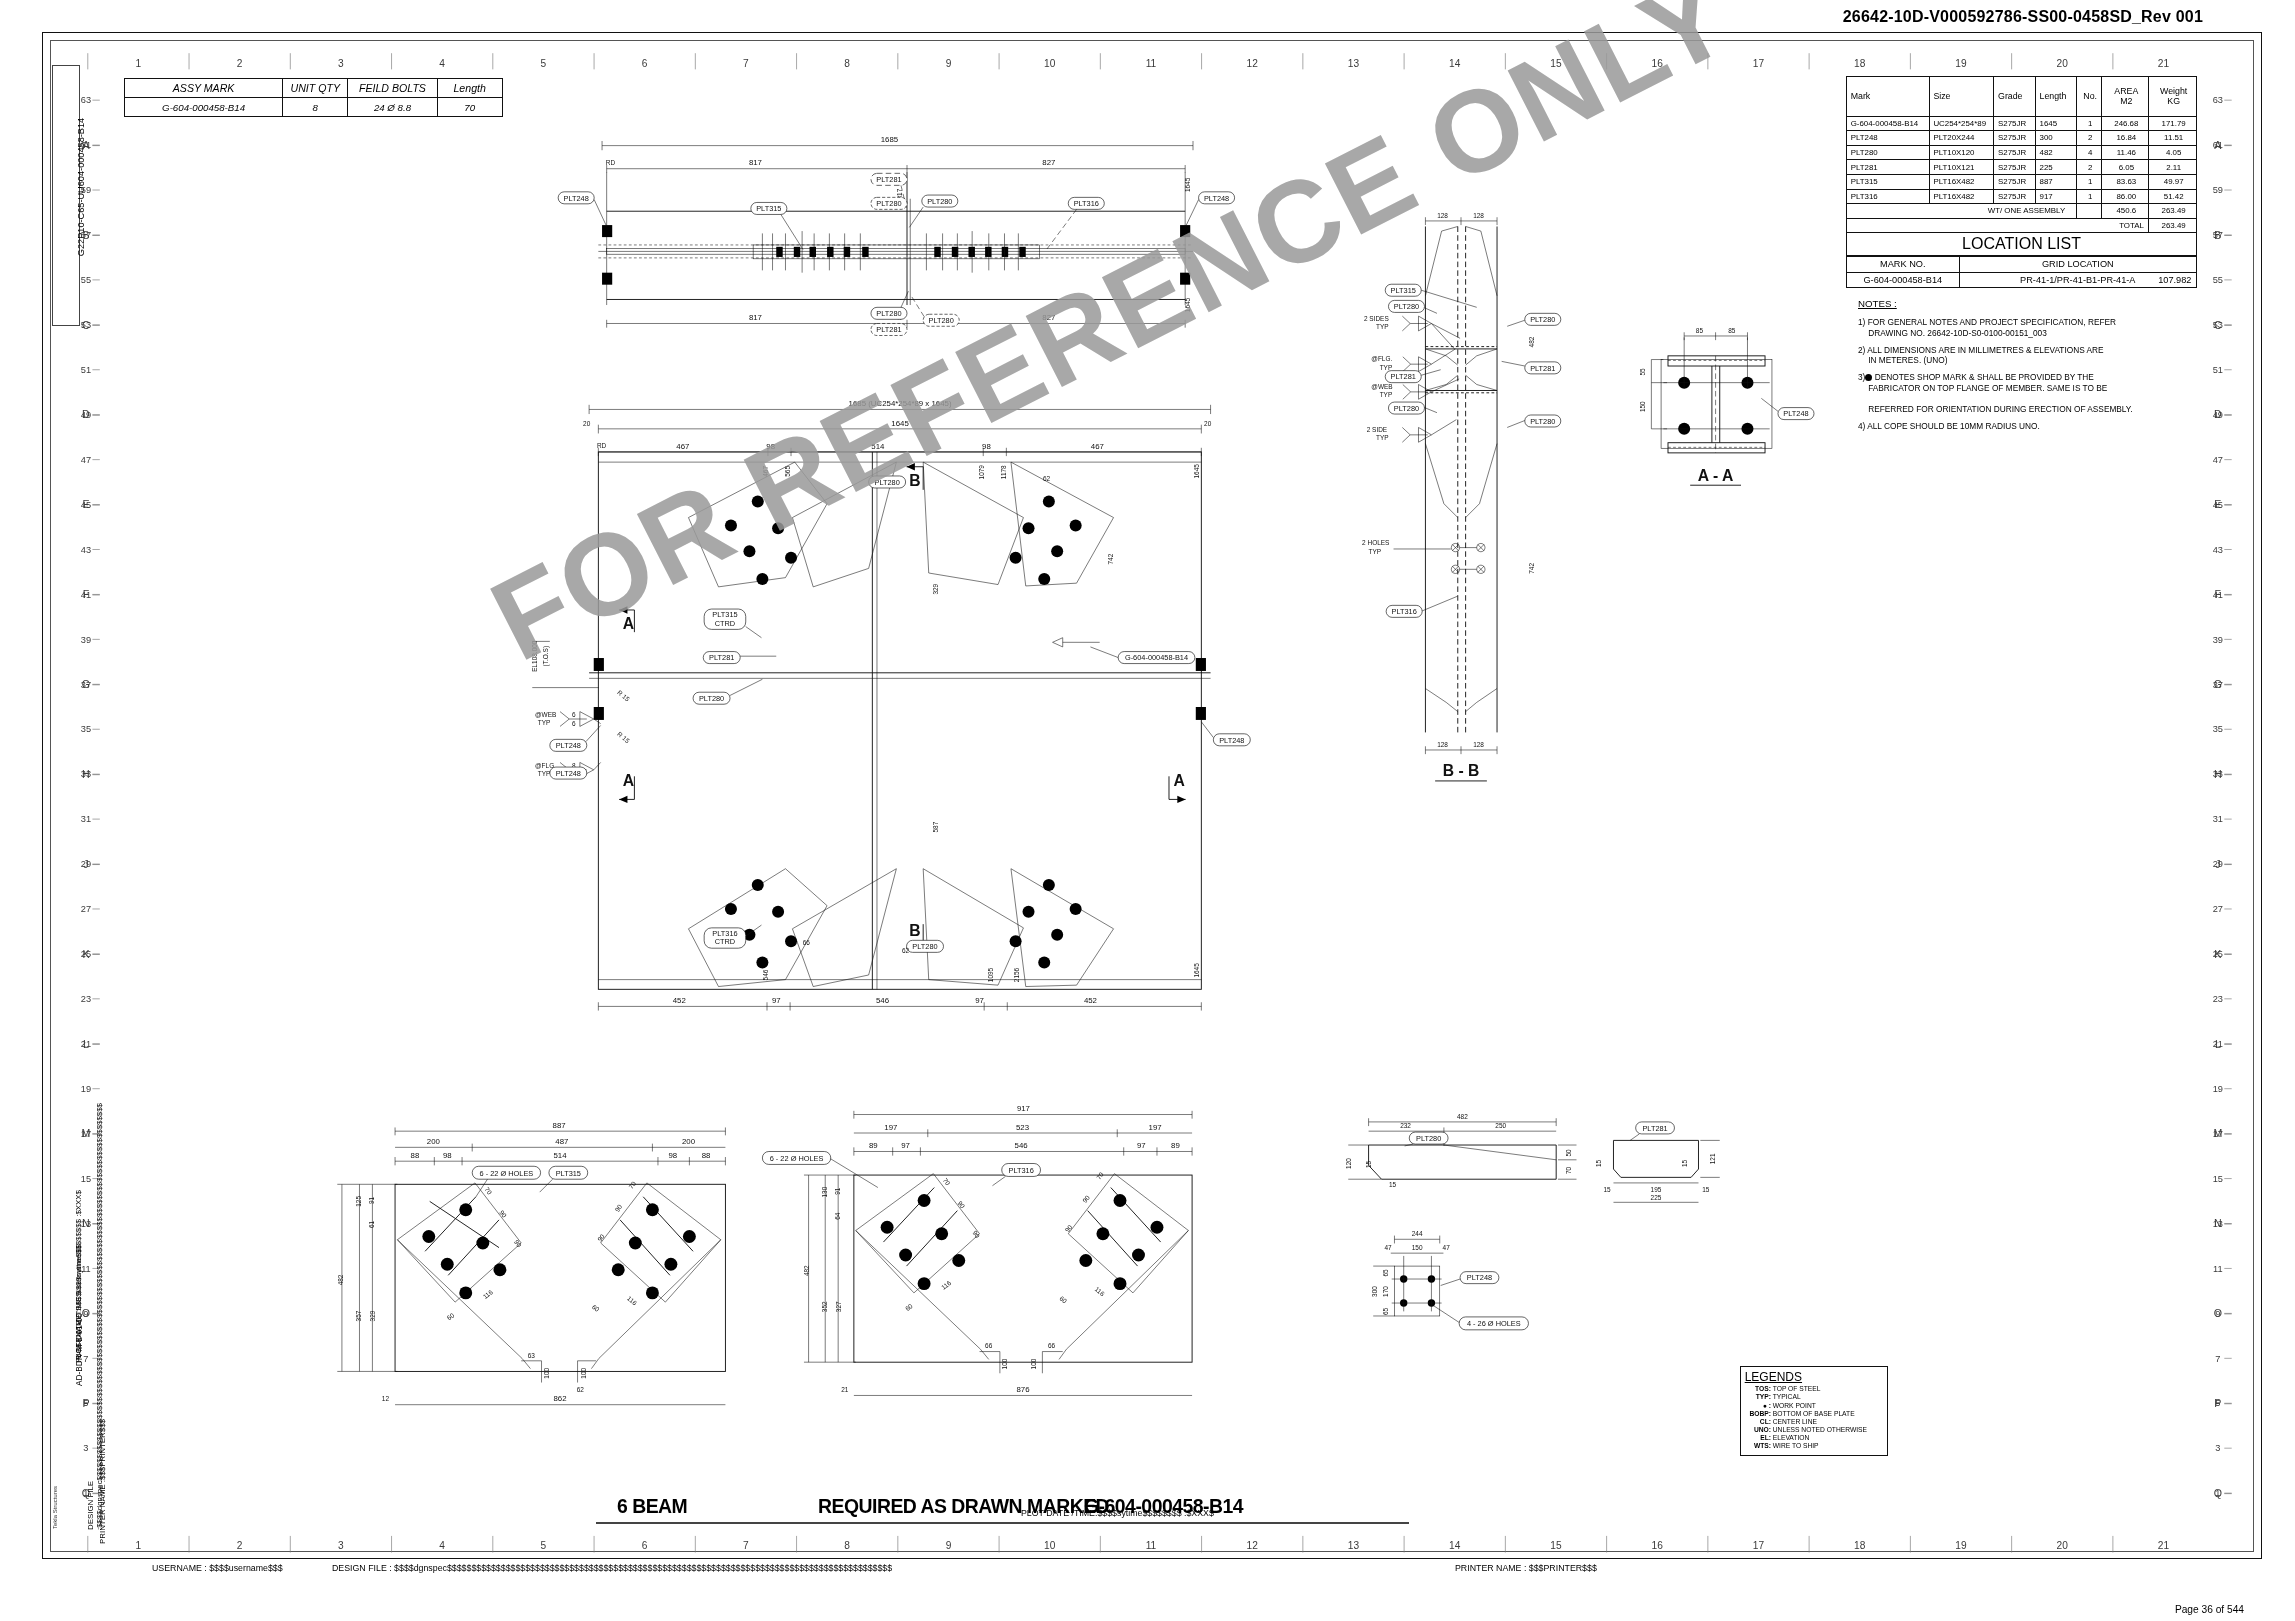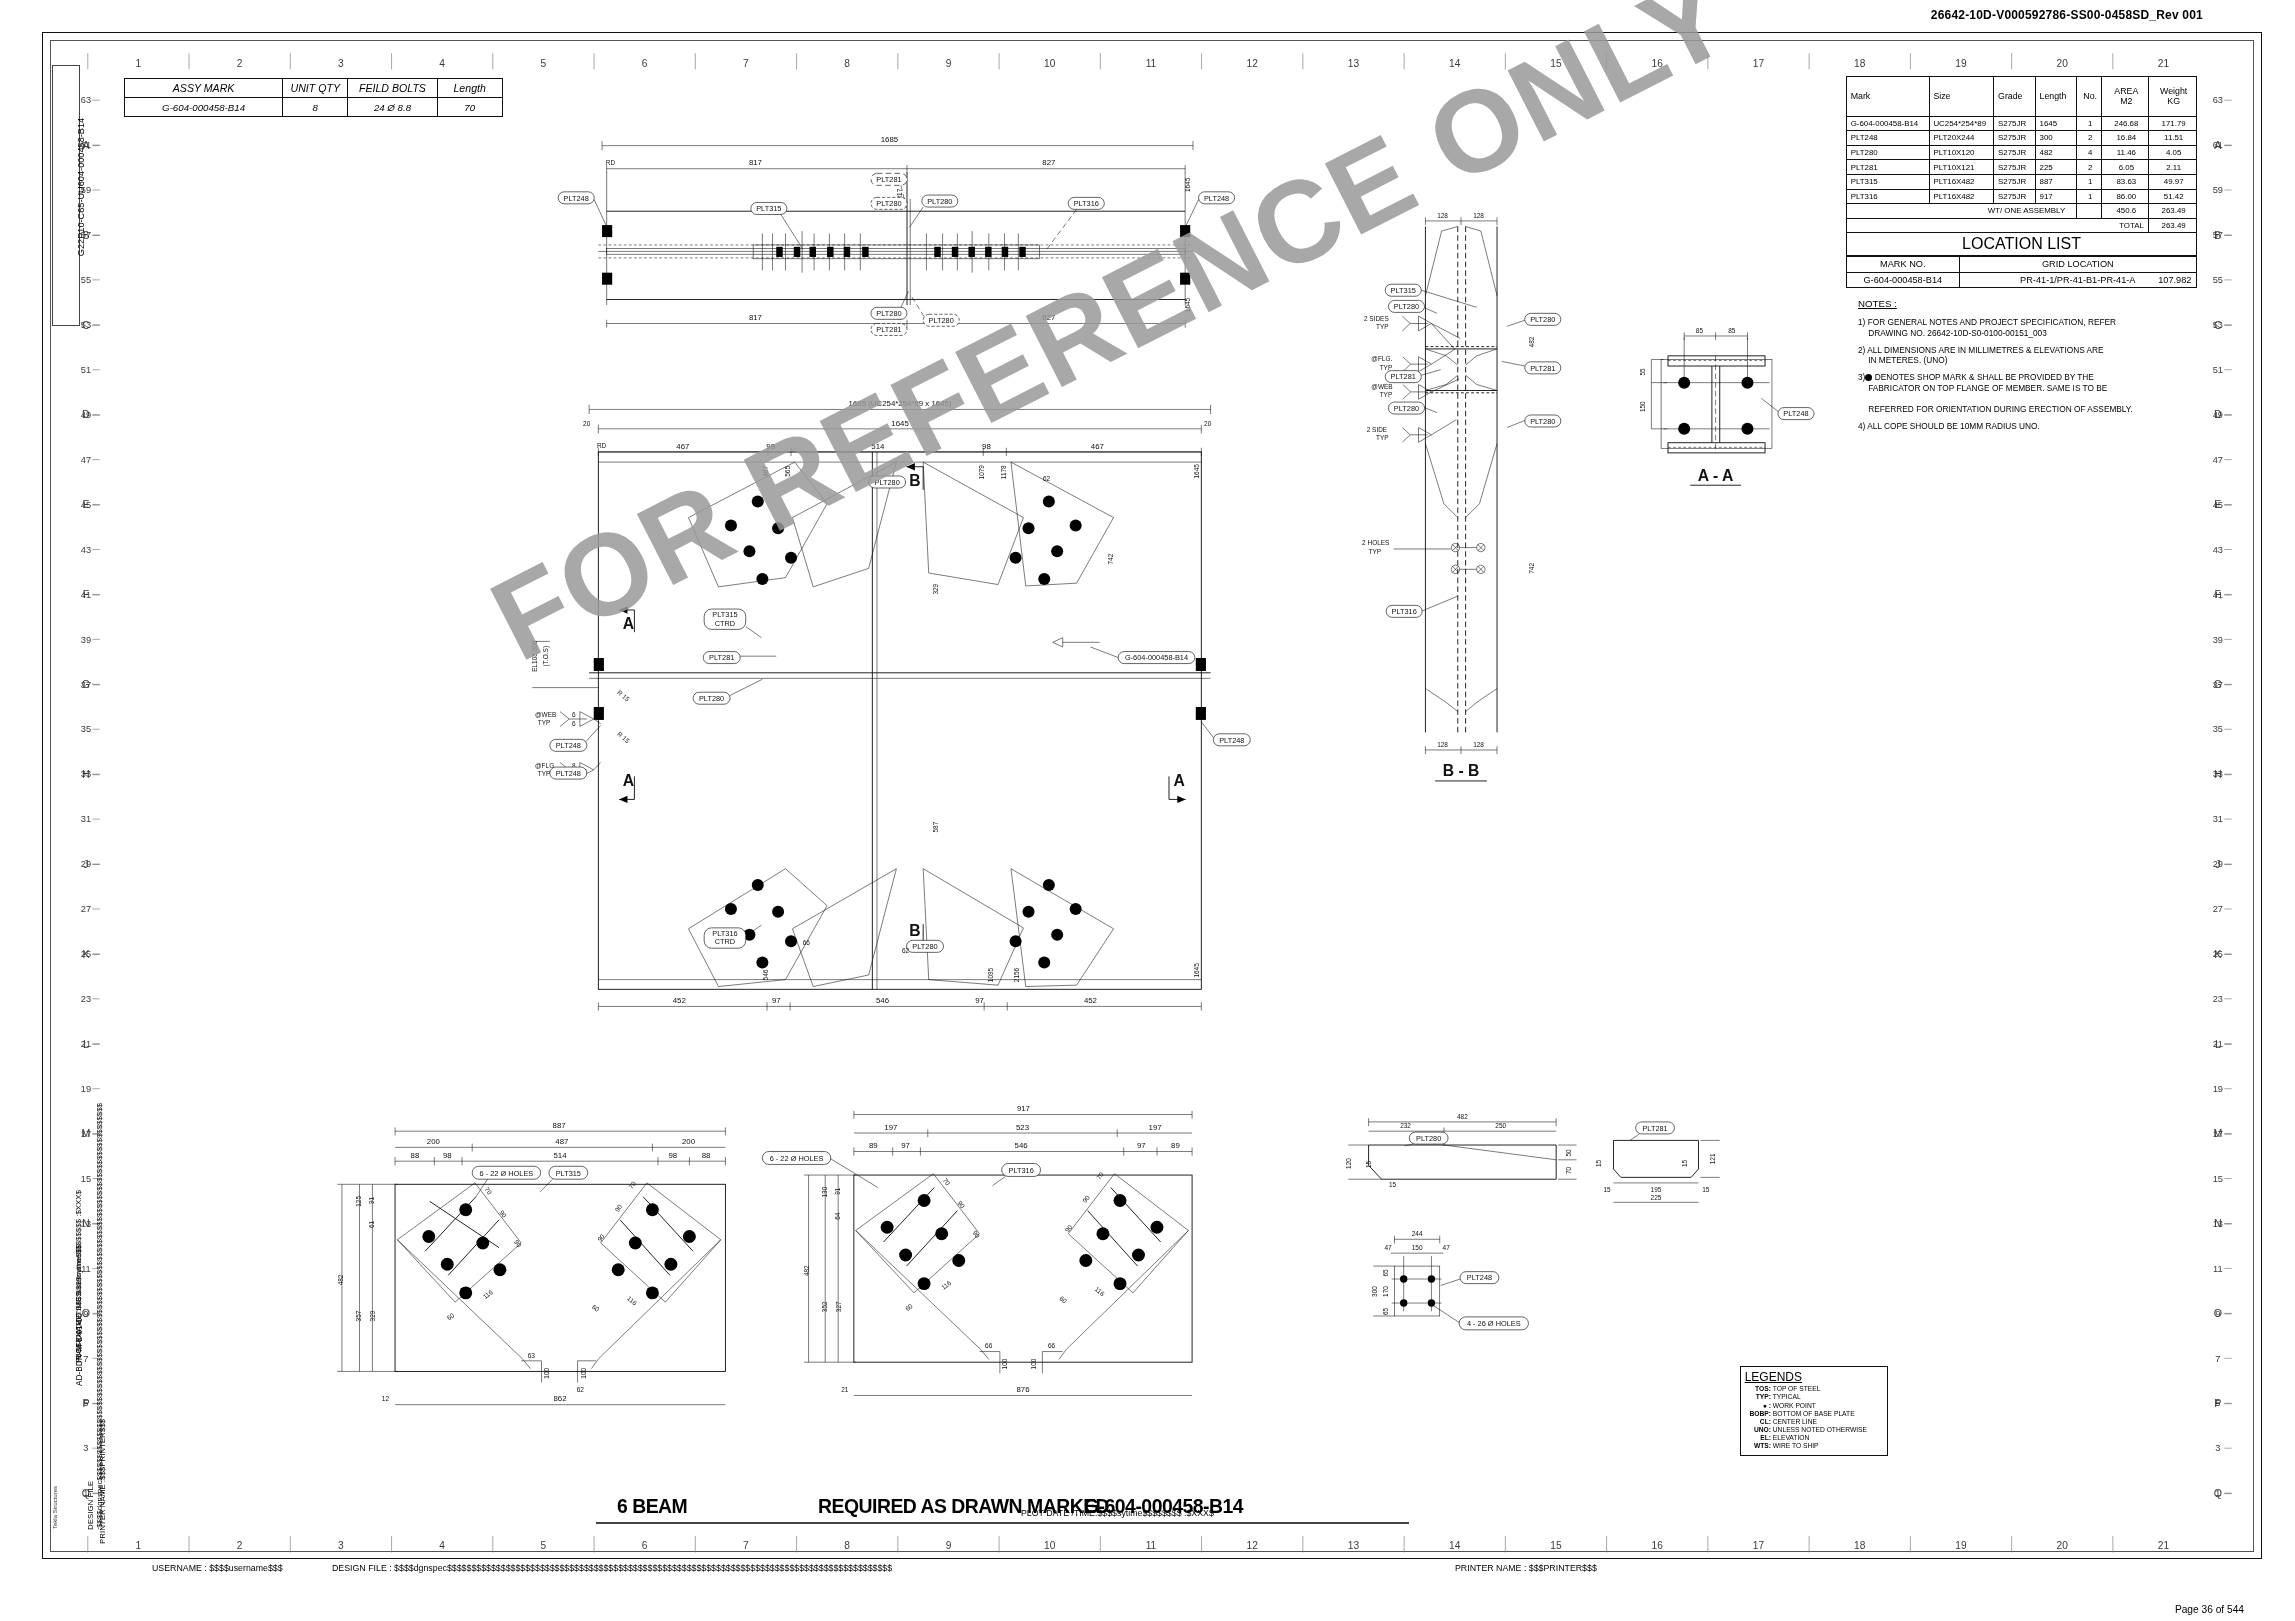--- a/index.html
+++ b/index.html
@@ -1,21 +1,21 @@
 <!DOCTYPE html>
 <html style="font-size:7.4px"><head>
 <meta charset="utf-8">
 <style>
   html,body{margin:0;padding:0;background:#ffffff;}
   body{width:2295px;height:1621px;position:relative;
        font-family:"Liberation Sans", sans-serif;color:#000;}
   .abs{position:absolute;}
   
   #sheet-header{top:8.3px;left:0;width:2295px;text-align:right;padding-right:92px;
-    box-sizing:border-box;font-size:12px;font-weight:bold;letter-spacing:0.2px;padding-left:28px;}
+    box-sizing:border-box;font-size:16px;font-weight:bold;letter-spacing:0.2px;padding-left:28px;}
   #page-footer{bottom:6.5px;left:0;width:2295px;text-align:right;padding-right:51px;
     box-sizing:border-box;font-size:10.2px;}
   #outer-border{left:42px;top:32px;width:2218px;height:1525px;border:1.8px solid #111;}
   #inner-border{left:50px;top:40px;width:2202px;height:1510px;border:0.9px solid #555;}
   
   #spine{left:52px;top:65px;width:26px;height:259px;border:0.7px solid #444;}
   #spine-text{left:-88px;top:116px;width:231px;transform:rotate(-90deg);
     transform-origin:center center;font-size:9.2px;text-align:center;white-space:nowrap;}
   
   .ruler-num{font-size:22px;color:#3a3a3a;text-align:center;}

